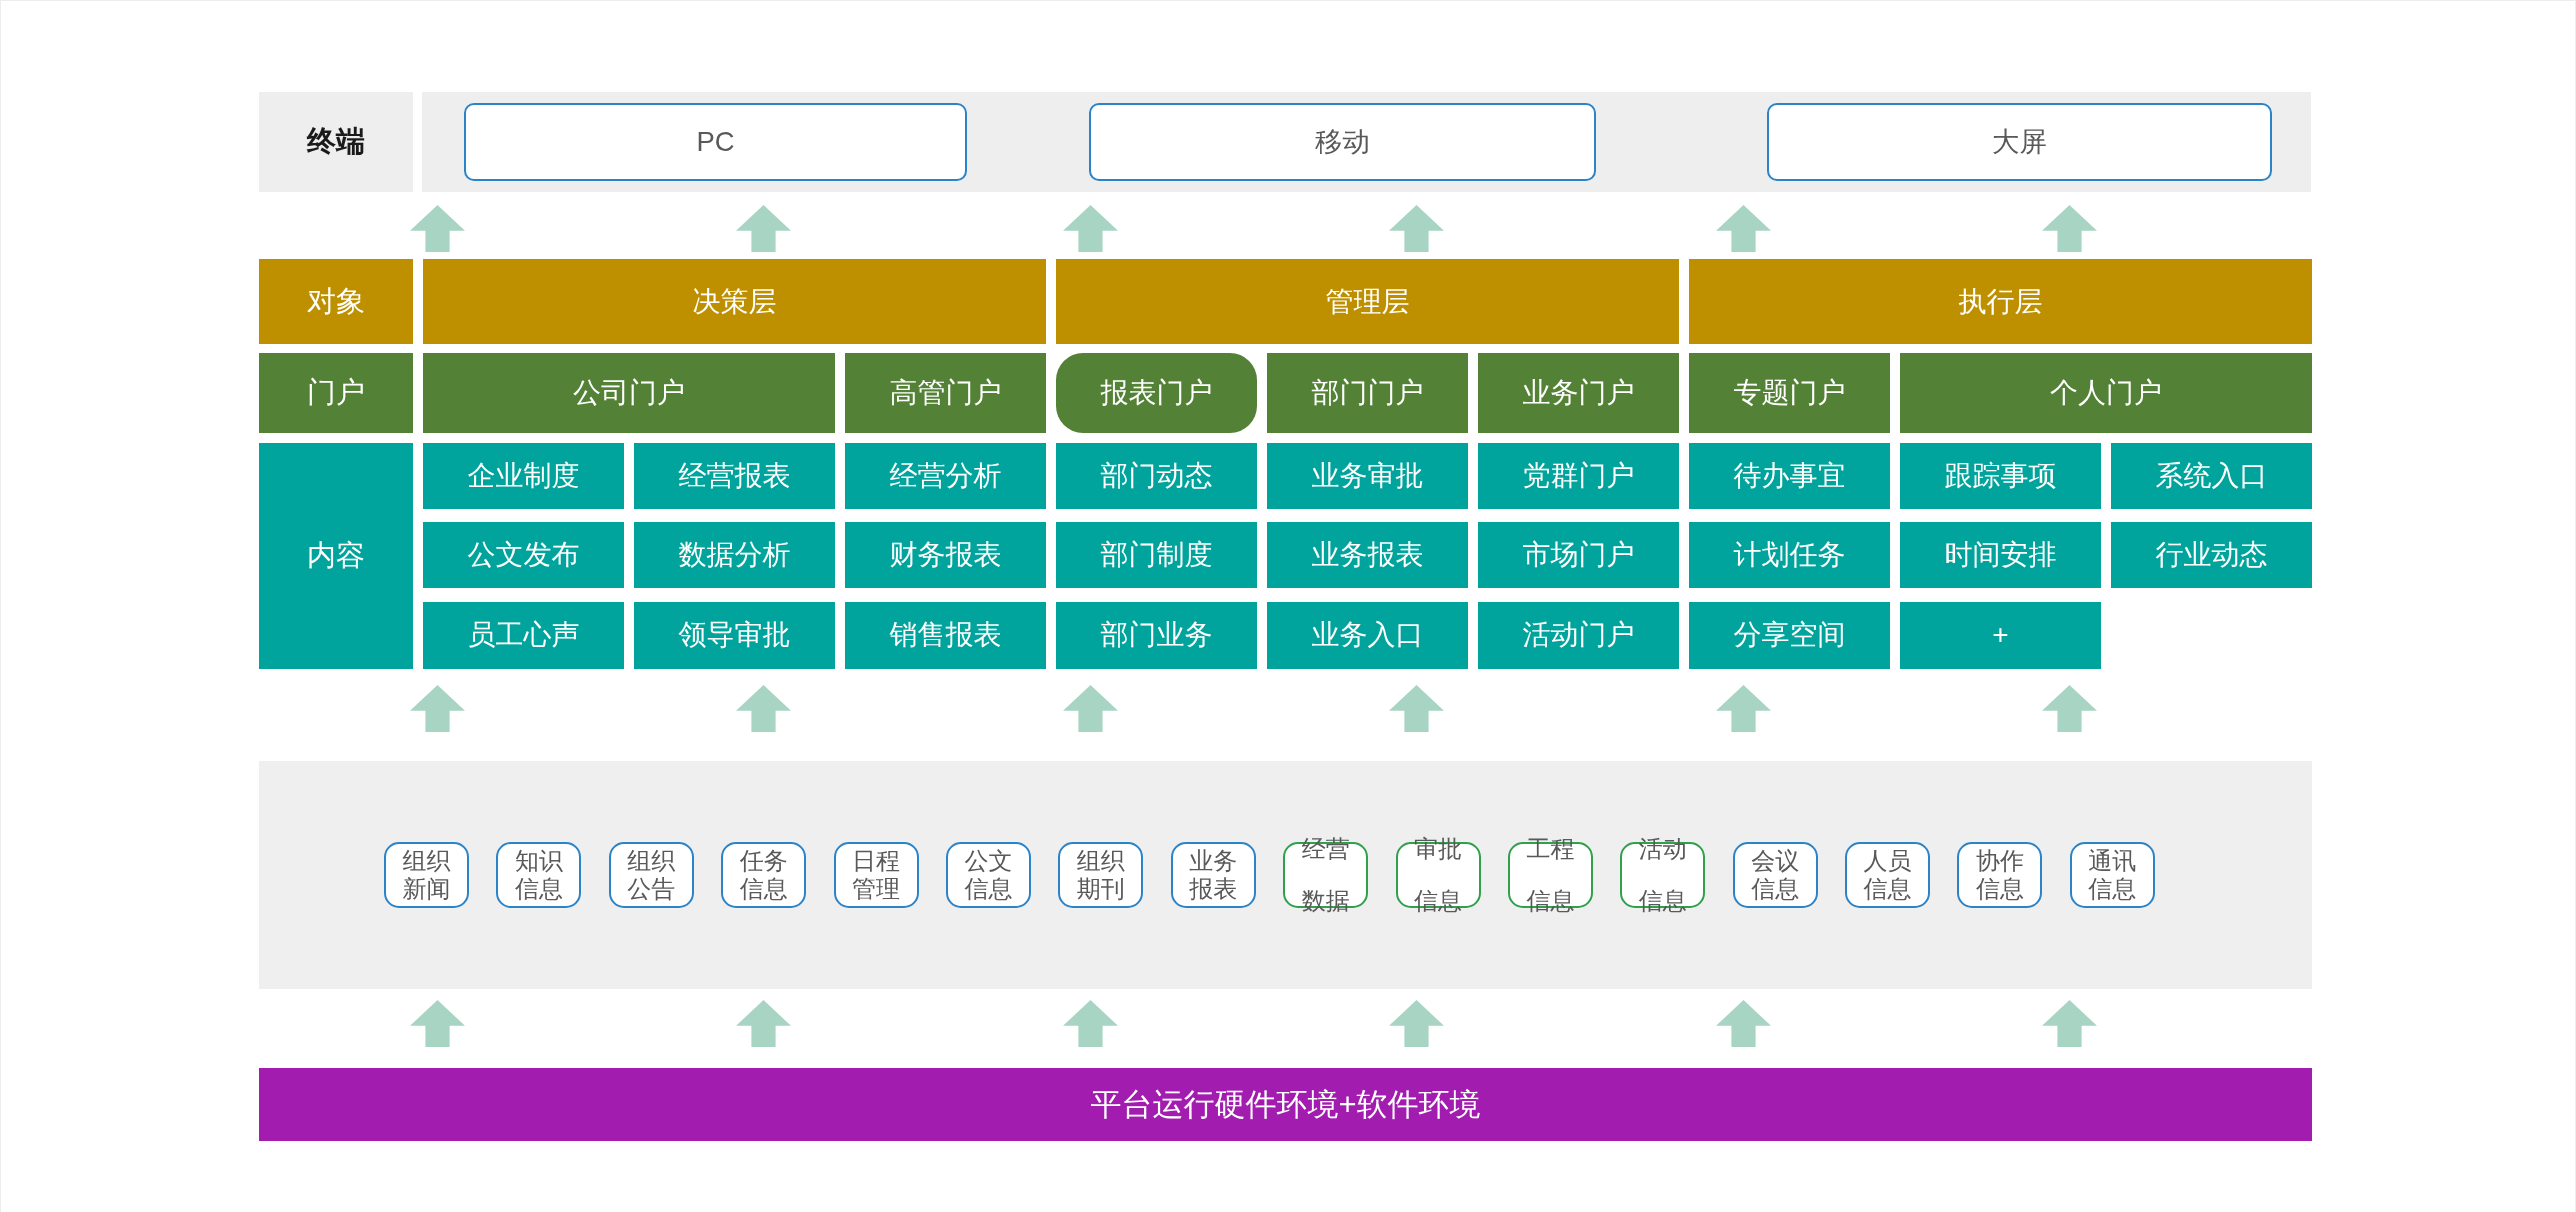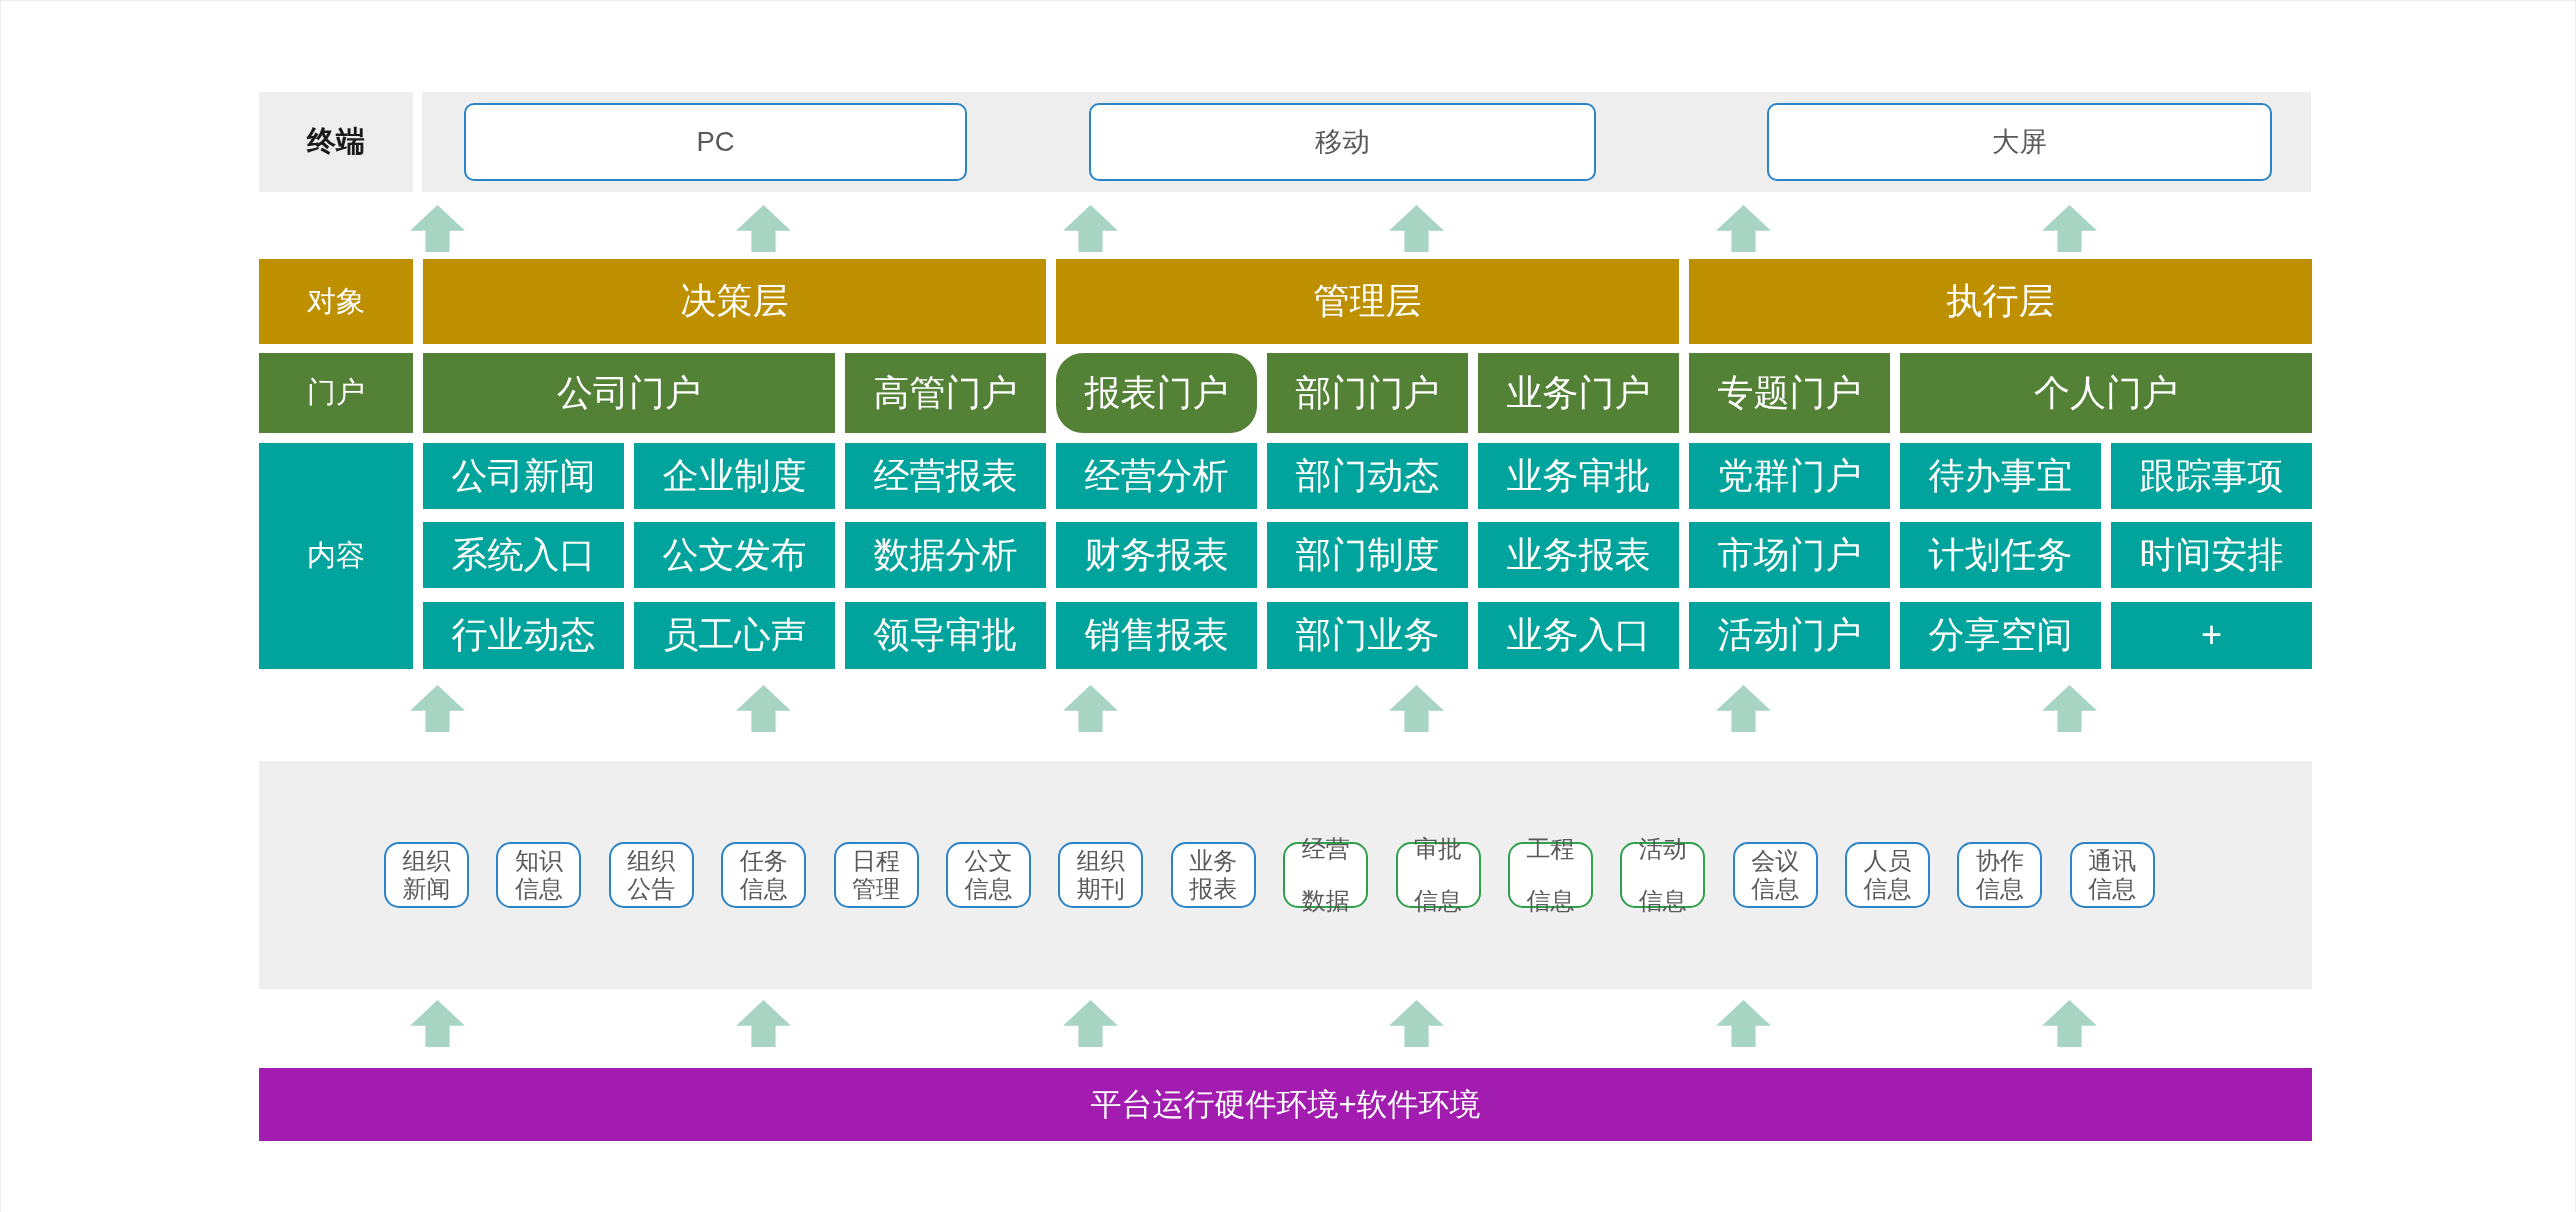--- a/index.html
+++ b/index.html
@@ -22,21 +22,21 @@
   
   .arrow-row{position:absolute;left:0;width:2576px;height:47px;}
   .arrow{position:absolute;top:0;width:55px;height:47px;background:#a8d4c3;
          clip-path:polygon(50% 0,100% 55%,72% 55%,72% 100%,28% 100%,28% 55%,0 55%);}
 
   
   .grid{position:absolute;left:258px;display:grid;grid-template-columns:154px repeat(9,201px);column-gap:10px;}
   .object-grid{top:258px;height:85px;}
   .portal-grid{top:352px;height:80px;}
   .content-grid{top:442px;grid-template-rows:66px 66px 67px;row-gap:13.3px;}
-  .cell{display:flex;align-items:center;justify-content:center;font-size:36px;color:#ffffff;}
+  .cell{display:flex;align-items:center;justify-content:center;font-size:28px;color:#ffffff;}
   .cell-gold{background:#be9000;}
   .cell-green{background:#538135;}
   .cell-teal{background:#00a49c;}
   .content-label{grid-row:1/4;grid-column:1;}
 
   
   .info-band{position:absolute;left:258px;top:760px;width:2053px;height:228px;background:#efefef;
              display:flex;align-items:center;padding-left:125px;gap:27.4px;box-sizing:border-box;}
   .info-box{width:85px;height:66px;background:#ffffff;border-radius:15px;box-sizing:border-box;
             display:flex;flex-direction:column;align-items:center;justify-content:center;
@@ -82,21 +82,20 @@
       <div class="cell cell-green" style="grid-column: 4 / 5;">高管门户</div>
       <div class="cell cell-green" style="grid-column: 5 / 6; border-radius: 27px;">报表门户</div>
       <div class="cell cell-green" style="grid-column: 6 / 7;">部门门户</div>
       <div class="cell cell-green" style="grid-column: 7 / 8;">业务门户</div>
       <div class="cell cell-green" style="grid-column: 8 / 9;">专题门户</div>
       <div class="cell cell-green" style="grid-column: 9 / 11;">个人门户</div>
     </div>
 
   <div class="grid content-grid">
     <div class="label-box label-teal content-label">内容</div>
-  <div class="cell cell-teal">公司新闻</div>
       <div class="cell cell-teal">企业制度</div>
       <div class="cell cell-teal">经营报表</div>
       <div class="cell cell-teal">经营分析</div>
       <div class="cell cell-teal">部门动态</div>
       <div class="cell cell-teal">业务审批</div>
       <div class="cell cell-teal">党群门户</div>
       <div class="cell cell-teal">待办事宜</div>
       <div class="cell cell-teal">跟踪事项</div>
       <div class="cell cell-teal">系统入口</div>
       <div class="cell cell-teal">公文发布</div>

